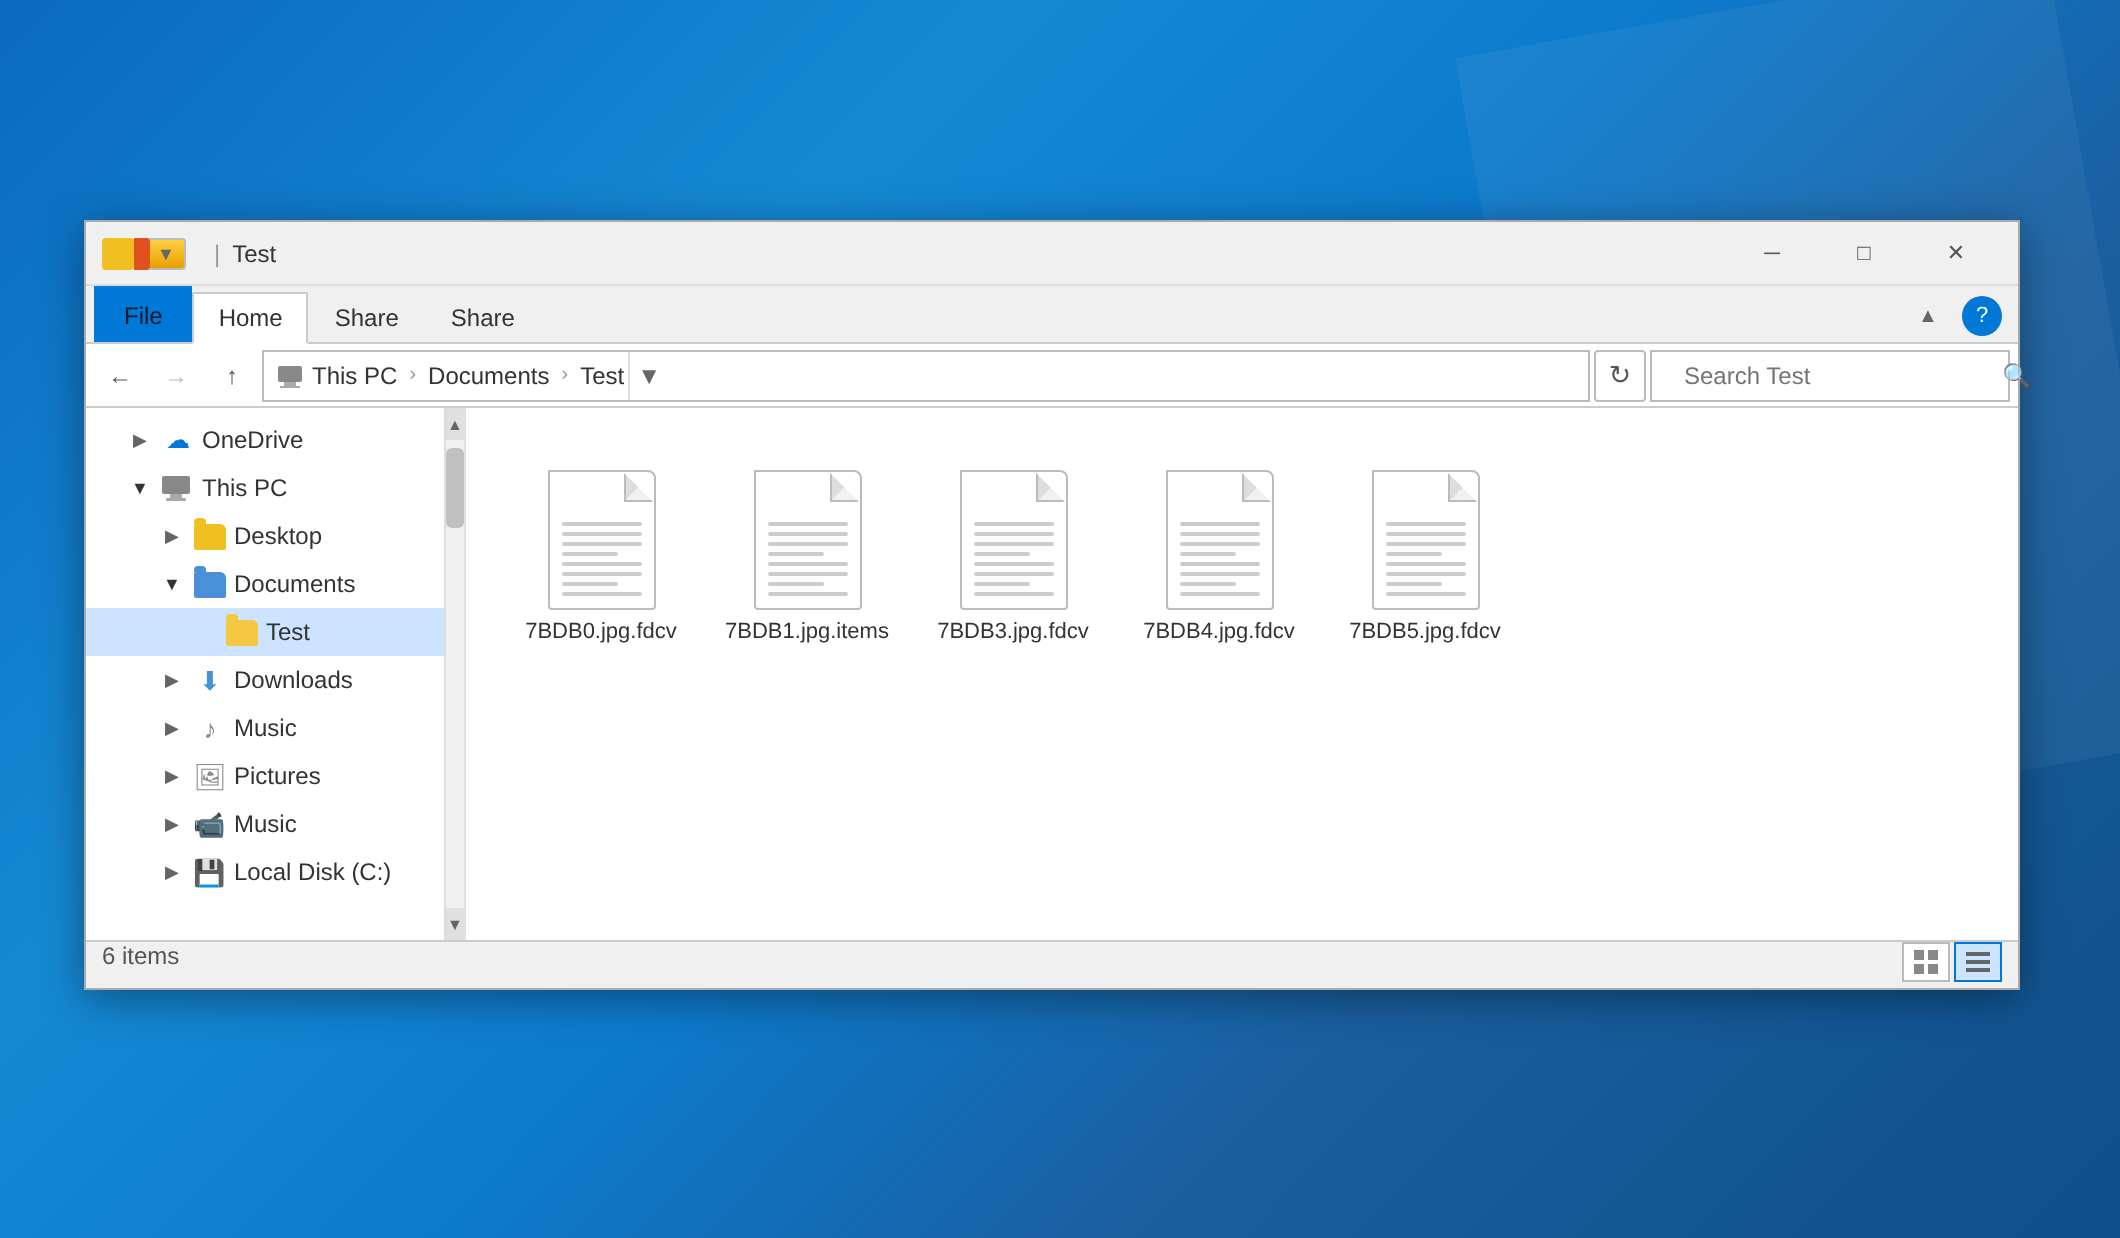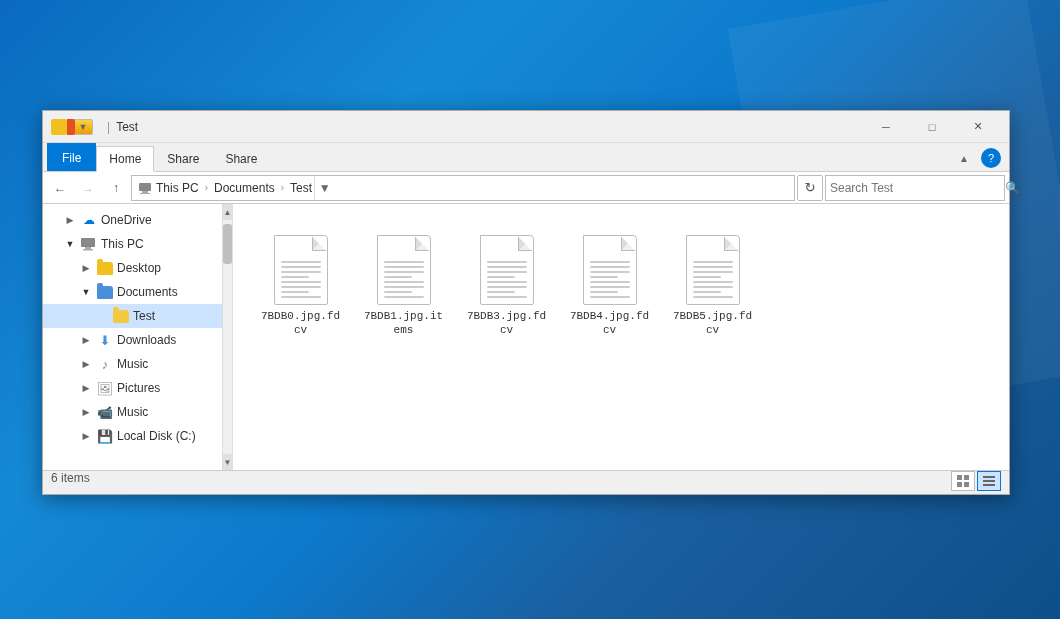--- a/index.html
+++ b/index.html
@@ -126,21 +126,21 @@
     }
     .ribbon-tab.active {
       background: white;
       border-color: #ccc;
       border-bottom: 1px solid white;
       margin-bottom: -1px;
       z-index: 1;
     }
     .ribbon-tab.file {
       background: #0078d7;
-      color: #ffffff;
+      color: #0f172a;
       border-color: #0078d7;
       padding: 4px 14px;
       height: 28px;
     }
 
     
     .address-bar-row {
       display: flex;
       align-items: center;
       height: 32px;
@@ -193,22 +193,22 @@
       cursor: pointer;
       display: flex; align-items: center; justify-content: center;
       color: #555;
       border-radius: 2px;
     }
     .search-box {
       width: 180px; height: 26px;
       border: 1px solid #bbb;
       background: white;
       display: flex; align-items: center;
-      padding: 0 4px;
-      gap: 20px;
+      padding: 0 16px;
+      gap: 4px;
     }
     .search-input {
       border: none; outline: none;
       font-size: 12px; color: #999;
       flex: 1;
       background: transparent;
     }
     .search-icon-btn {
       color: #666; cursor: pointer; font-size: 12px;
     }
@@ -327,21 +327,20 @@
       flex: 1;
     }
     .file-item {
       display: flex;
       flex-direction: column;
       align-items: center;
       width: 95px;
       cursor: pointer;
       padding: 6px;
       border-radius: 3px;
-      font-family: Liberation Mono, monospace;
     }
 
     
     .doc-icon {
       width: 60px;
       height: 75px;
       position: relative;
     }
     .doc-page {
       width: 54px;

